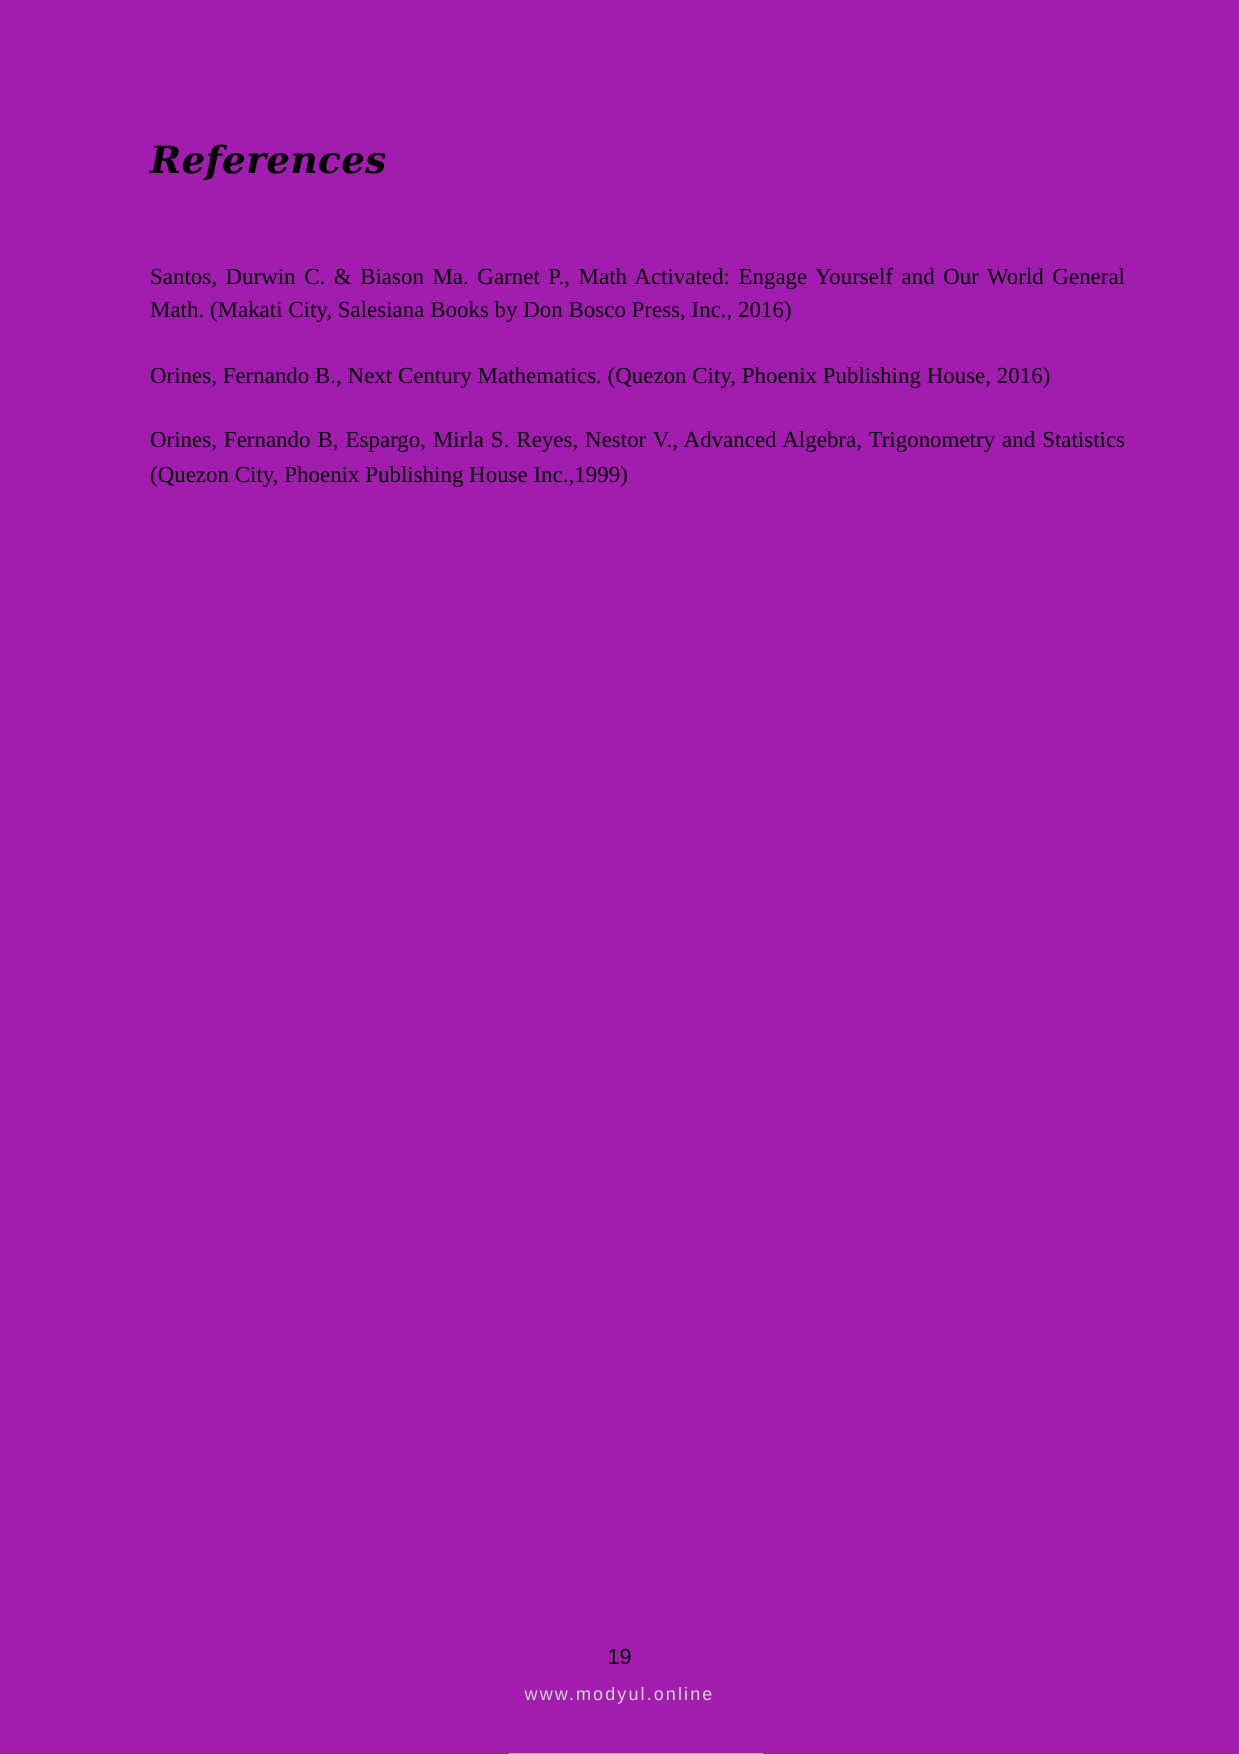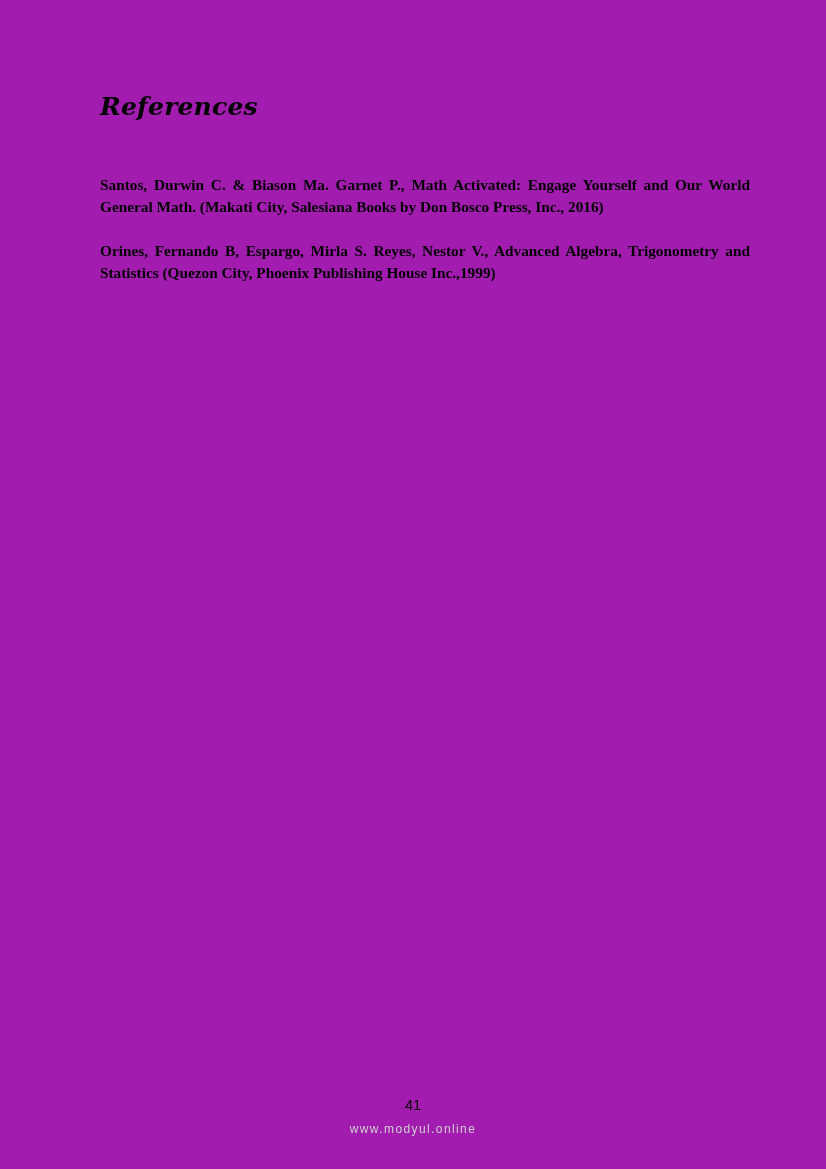--- a/index.html
+++ b/index.html
@@ -37,21 +37,20 @@
   .refs {
     margin-top: 52px;
   }
   .ref-entry {
     font-size: 15.3px;
     line-height: 1.47;
     text-align: justify;
     text-justify: inter-word;
     margin-bottom: 21px;
     hyphens: none;
-    font-weight: bold;
   }
   .ref-entry:last-child {
     margin-bottom: 0;
   }
   .page-number {
     position: absolute;
     left: 0;
     right: 0;
     top: 1097px;
     text-align: center;
@@ -75,22 +74,23 @@
 <body>
 
 <div class="page">
 
   <div class="content">
 
     <h1 class="doc-title">References</h1>
 
     <div class="refs">
       <p class="ref-entry">Santos, Durwin C. &amp; Biason Ma. Garnet P., Math Activated: Engage Yourself and Our World General Math. (Makati City, Salesiana Books by Don Bosco Press, Inc., 2016)</p>
+      <p class="ref-entry">Orines, Fernando B., Next Century Mathematics. (Quezon City, Phoenix Publishing House, 2016)</p>
       <p class="ref-entry">Orines, Fernando B, Espargo, Mirla S. Reyes, Nestor V., Advanced Algebra, Trigonometry and Statistics (Quezon City, Phoenix Publishing House Inc.,1999)</p>
     </div>
 
   </div>
 
-  <div class="page-number">41</div>
+  <div class="page-number">19</div>
 
   <div class="watermark">www.modyul.online</div>
 
 </div>
 
 </body></html>

